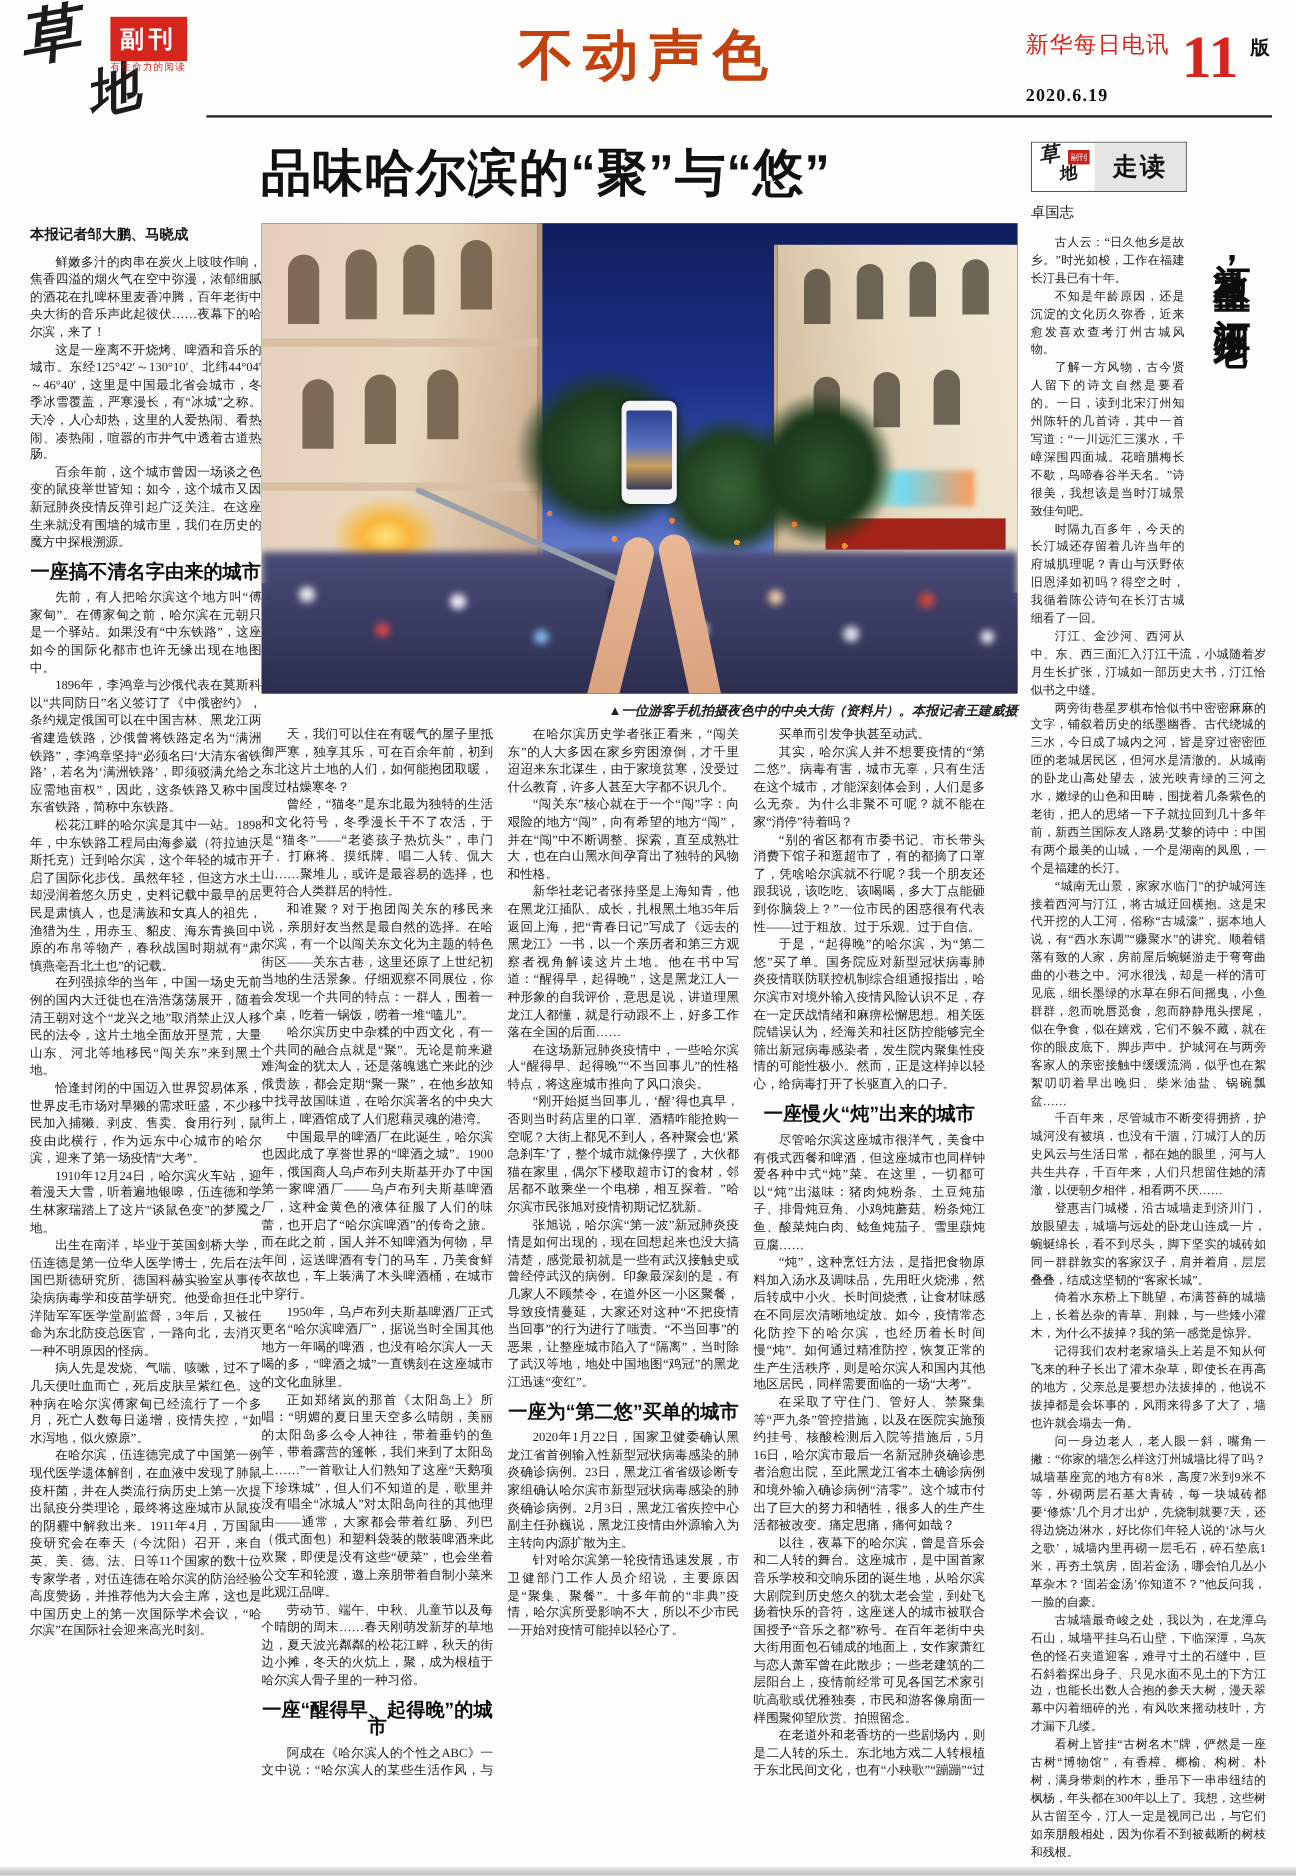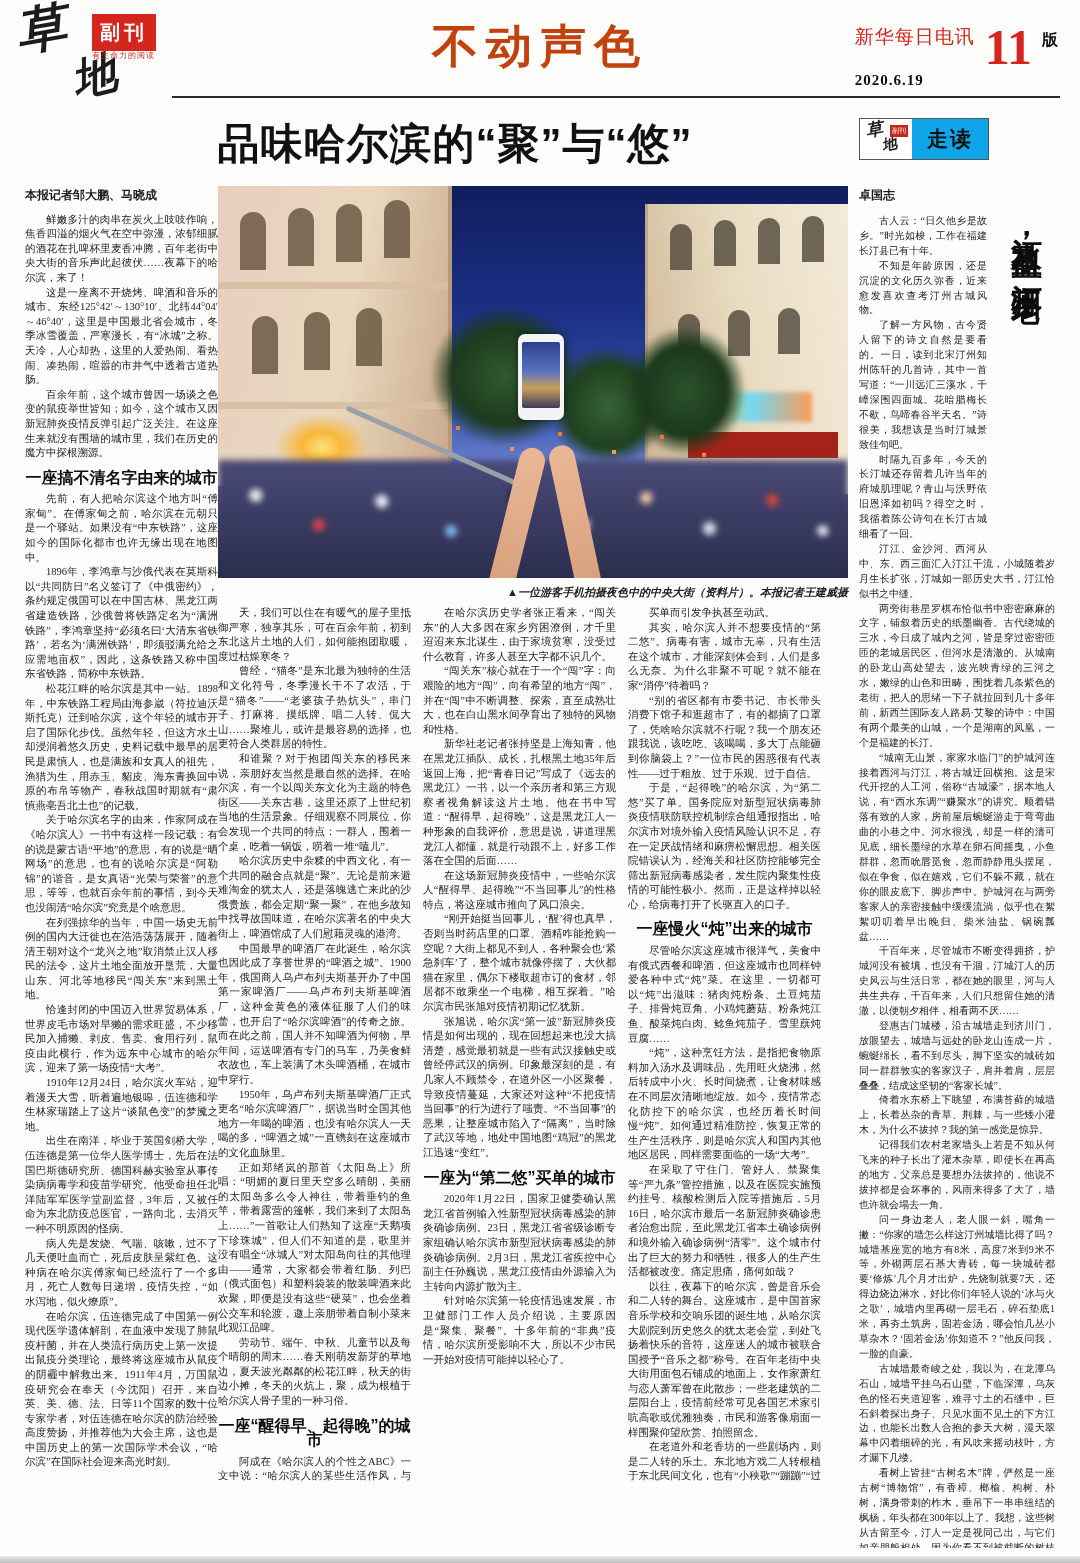--- a/index.html
+++ b/index.html
@@ -97,23 +97,23 @@
            padding-right:4px;color:#222;font-family:"Liberation Serif",serif;font-style:italic;}
   
   .badge{display:flex;align-items:stretch;border:1px solid #555;width:128px;height:40px;background:#fff;}
   .badge-logo{width:52px;position:relative;background:#fff;}
   .badge-cao{position:absolute;left:6px;top:2px;font-family:"DejaVu Serif",serif;font-style:italic;
              font-weight:bold;font-size:17px;transform:rotate(-10deg);line-height:1;}
   .badge-di{position:absolute;left:22px;top:18px;font-family:"DejaVu Serif",serif;font-style:italic;
             font-weight:bold;font-size:15px;transform:rotate(-14deg);line-height:1;}
   .badge-mini{position:absolute;right:4px;top:6px;background:#c5251d;color:#fff;font-size:7px;
               font-family:"Liberation Sans",sans-serif;padding:1px 2px;}
-  .badge-label{flex:1;background:#0ea5e9;display:flex;align-items:center;justify-content:center;
+  .badge-label{flex:1;background:#e5e5e5;display:flex;align-items:center;justify-content:center;
                font-family:"Liberation Sans",sans-serif;font-weight:bold;font-size:21px;letter-spacing:2px;color:#111;}
-  .sb-author{font-family:"Liberation Sans",sans-serif;font-weight:bold;font-size:12px;margin:27px 0 10px;}
+  .sb-author{font-family:"Liberation Sans",sans-serif;font-weight:normal;font-size:12px;margin:9px 0 10px;}
   .sb-body{font-size:10px;line-height:14.9px;text-align:justify;color:#222;}
   .sb-body p{margin:0;text-indent:2em;}
   .sb-title{float:right;writing-mode:vertical-rl;text-orientation:upright;
             font-family:"Liberation Sans",sans-serif;font-weight:600;font-size:31px;
             line-height:58px;letter-spacing:3px;height:318px;margin:0 0 10px 10px;color:#0d0d0d;}
   .page-edge{position:absolute;left:0;right:0;bottom:0;height:7px;background:linear-gradient(180deg,#e9e9e7,#bdbdbb);}
 </style>
 </head>
 <body>
 
@@ -146,21 +146,20 @@
         <div class="col" id="col1">
           <div class="byline">本报记者邹大鹏、马晓成</div>
           <div>
               <p>鲜嫩多汁的肉串在炭火上吱吱作响，焦香四溢的烟火气在空中弥漫，浓郁细腻的酒花在扎啤杯里麦香冲腾，百年老街中央大街的音乐声此起彼伏……夜幕下的哈尔滨，来了！</p>
               <p>这是一座离不开烧烤、啤酒和音乐的城市。东经125°42′～130°10′、北纬44°04′～46°40′，这里是中国最北省会城市，冬季冰雪覆盖，严寒漫长，有“冰城”之称。天冷，人心却热，这里的人爱热闹、看热闹、凑热闹，喧嚣的市井气中透着古道热肠。</p>
               <p>百余年前，这个城市曾因一场谈之色变的鼠疫举世皆知；如今，这个城市又因新冠肺炎疫情反弹引起广泛关注。在这座生来就没有围墙的城市里，我们在历史的魔方中探根溯源。</p>
               <h3 class="col-head">一座搞不清名字由来的城市</h3>
               <p>先前，有人把哈尔滨这个地方叫“傅家甸”。在傅家甸之前，哈尔滨在元朝只是一个驿站。如果没有“中东铁路”，这座如今的国际化都市也许无缘出现在地图中。</p>
               <p>1896年，李鸿章与沙俄代表在莫斯科以“共同防日”名义签订了《中俄密约》，条约规定俄国可以在中国吉林、黑龙江两省建造铁路，沙俄曾将铁路定名为“满洲铁路”，李鸿章坚持“必须名曰‘大清东省铁路’，若名为‘满洲铁路’，即须驳满允给之应需地亩权”，因此，这条铁路又称中国东省铁路，简称中东铁路。</p>
               <p>松花江畔的哈尔滨是其中一站。1898年，中东铁路工程局由海参崴（符拉迪沃斯托克）迁到哈尔滨，这个年轻的城市开启了国际化步伐。虽然年轻，但这方水土却浸润着悠久历史，史料记载中最早的居民是肃慎人，也是满族和女真人的祖先，渔猎为生，用赤玉、貂皮、海东青换回中原的布帛等物产，春秋战国时期就有“肃慎燕亳吾北土也”的记载。</p>
-              <p>关于哈尔滨名字的由来，作家阿成在《哈尔滨人》一书中有这样一段记载：有的说是蒙古语“平地”的意思，有的说是“晒网场”的意思，也有的说哈尔滨是“阿勒锦”的谐音，是女真语“光荣与荣誉”的意思，等等，也就百余年前的事情，到今天也没闹清“哈尔滨”究竟是个啥意思。</p>
               <p>在列强掠华的当年，中国一场史无前例的国内大迁徙也在浩浩荡荡展开，随着清王朝对这个“龙兴之地”取消禁止汉人移民的法令，这片土地全面放开垦荒，大量山东、河北等地移民“闯关东”来到黑土地。</p>
               <p>恰逢封闭的中国迈入世界贸易体系，世界皮毛市场对旱獭的需求旺盛，不少移民加入捕獭、剥皮、售卖、食用行列，鼠疫由此横行，作为远东中心城市的哈尔滨，迎来了第一场疫情“大考”。</p>
               <p>1910年12月24日，哈尔滨火车站，迎着漫天大雪，听着遍地银嗥，伍连德和学生林家瑞踏上了这片“谈鼠色变”的梦魇之地。</p>
               <p>出生在南洋，毕业于英国剑桥大学，伍连德是第一位华人医学博士，先后在法国巴斯德研究所、德国科赫实验室从事传染病病毒学和疫苗学研究。他受命担任北洋陆军军医学堂副监督，3年后，又被任命为东北防疫总医官，一路向北，去消灭一种不明原因的怪病。</p>
               <p>病人先是发烧、气喘、咳嗽，过不了几天便吐血而亡，死后皮肤呈紫红色。这种病在哈尔滨傅家甸已经流行了一个多月，死亡人数每日递增，疫情失控，“如水泻地，似火燎原”。</p>
               <p>在哈尔滨，伍连德完成了中国第一例现代医学遗体解剖，在血液中发现了肺鼠疫杆菌，并在人类流行病历史上第一次提出鼠疫分类理论，最终将这座城市从鼠疫的阴霾中解救出来。1911年4月，万国鼠疫研究会在奉天（今沈阳）召开，来自英、美、德、法、日等11个国家的数十位专家学者，对伍连德在哈尔滨的防治经验高度赞扬，并推荐他为大会主席，这也是中国历史上的第一次国际学术会议，“哈尔滨”在国际社会迎来高光时刻。</p>
             </div>
         </div>
         <div class="right-wrap">
           <div class="photo">

